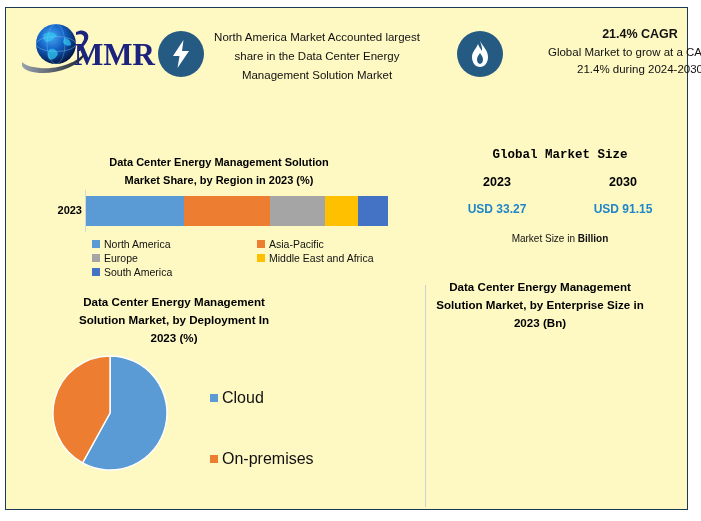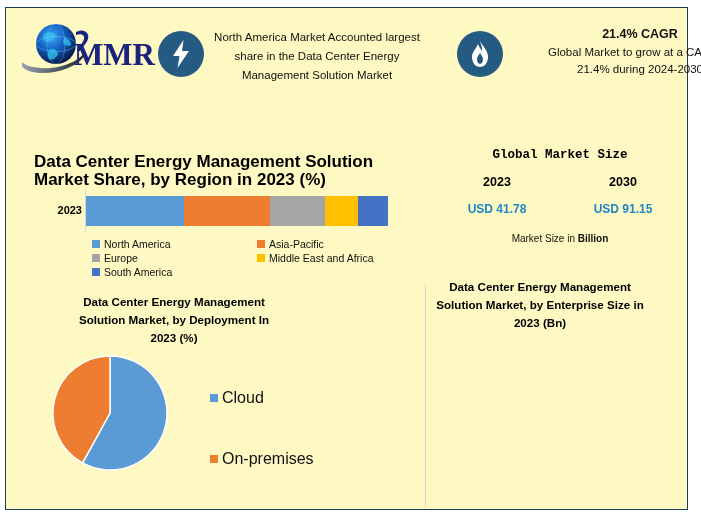--- a/index.html
+++ b/index.html
@@ -110,22 +110,22 @@
 
   
   #region-panel {
     position: absolute;
     left: 8px;
     top: 140px;
     width: 410px;
     height: 130px;
   }
   #region-title {
-    text-align: left;
-    font-size: 17px;
+    text-align: center;
+    font-size: 11px;
     font-weight: bold;
     color: #000000;
     line-height: 18px;
     padding: 5px 20px 0 20px;
   }
   #region-chart-row {
     position: absolute;
     left: 0;
     top: 48px;
     width: 410px;
@@ -413,21 +413,21 @@
       </div>
   </div>
 
   <div id="gms-panel">
     <div id="gms-title">Global Market Size</div>
     <div id="gms-years">
       <span>2023</span>
       <span>2030</span>
     </div>
     <div id="gms-values">
-      <span>USD 41.78</span>
+      <span>USD 33.27</span>
       <span>USD 91.15</span>
     </div>
     <div id="gms-footnote">
       <span>Market Size in </span><b>Billion</b>
     </div>
   </div>
 
   <div id="vertical-divider"></div>
 
   <div id="pie-panel">

